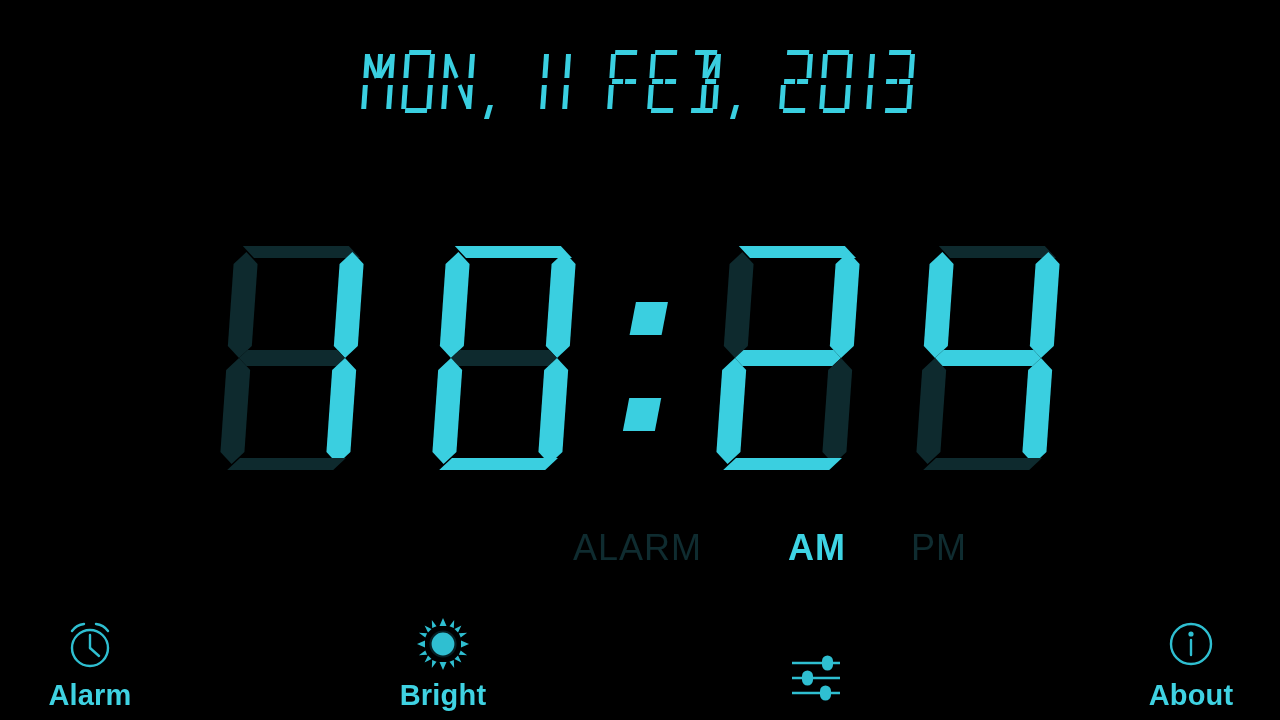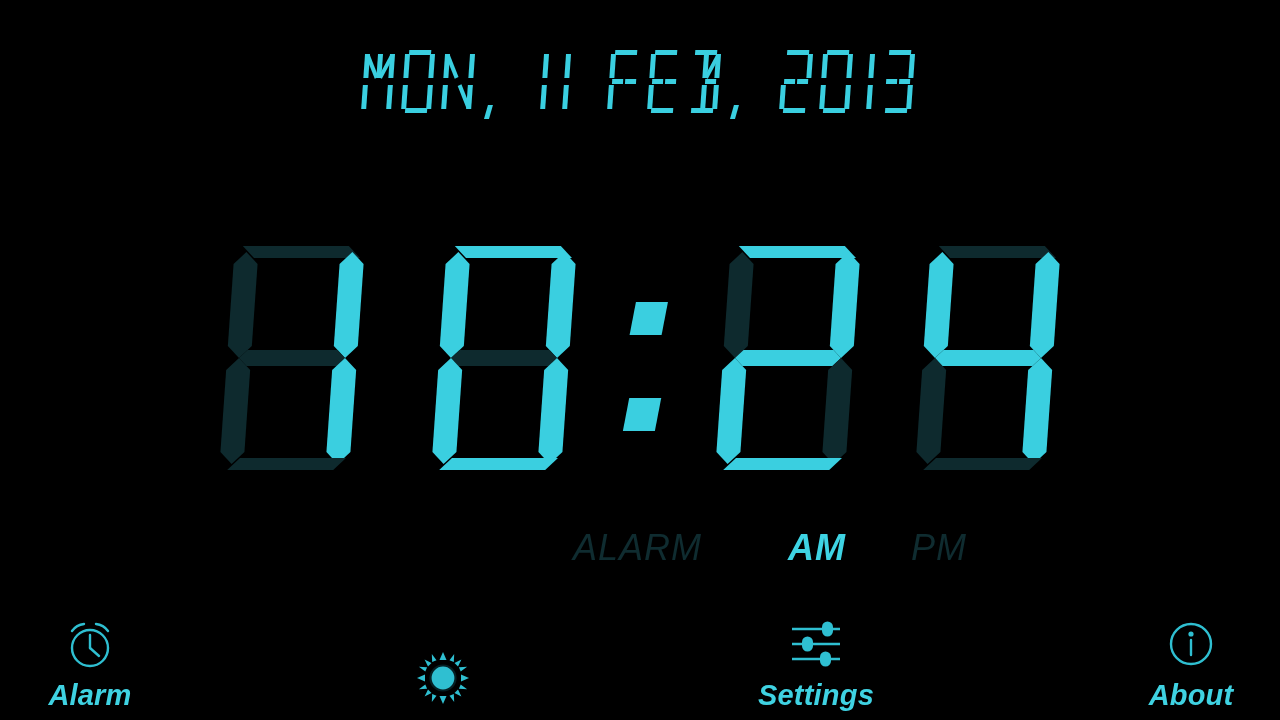--- a/index.html
+++ b/index.html
@@ -7,21 +7,20 @@
   html, body {
     width:1280px; height:720px;
     background:#000;
     overflow:hidden;
     font-family:"Liberation Sans", sans-serif;
   }
   #app {
     position:relative;
     width:1280px; height:720px;
     background:#000;
-    font-style:italic;
   }
 
   
   #date-display {
     position:absolute;
     top:48px; left:0; right:0;
     height:70px;
     display:flex;
     align-items:center;
     justify-content:center;
@@ -369,34 +368,34 @@
             <polygon points="50.1,14.8 43.7,19.5 41.9,15.2"></polygon>
             <polygon points="37.2,1.9 36.8,10.1 32.5,8.3"></polygon>
             <polygon points="14.8,50.1 15.2,41.9 19.5,43.7"></polygon>
             <polygon points="50.1,37.2 41.9,36.8 43.7,32.5"></polygon>
             <polygon points="1.9,14.8 10.1,15.2 8.3,19.5"></polygon>
           </g>
           <circle class="ic-fill" cx="26" cy="26" r="12.5"></circle>
           <circle cx="26" cy="26" r="12.5" fill="none" stroke="#062024" stroke-width="2.2"></circle>
         </svg>
       </div>
+      <div class="tool-label">Bright</div>
     </div>
 
     <div id="tool-settings" class="tool-item">
       <div class="tool-icon">
         <svg width="56" height="50" viewBox="0 0 56 50">
           <line class="ic" x1="4" y1="10" x2="52" y2="10" stroke-width="3"></line>
           <line class="ic" x1="4" y1="25" x2="52" y2="25" stroke-width="3"></line>
           <line class="ic" x1="4" y1="40" x2="52" y2="40" stroke-width="3"></line>
           <rect class="ic-fill" x="34" y="2.5" width="11" height="15" rx="5.5"></rect>
           <rect class="ic-fill" x="14" y="17.5" width="11" height="15" rx="5.5"></rect>
           <rect class="ic-fill" x="32" y="32.5" width="11" height="15" rx="5.5"></rect>
         </svg>
       </div>
-      <div class="tool-label">Settings</div>
     </div>
 
     <div id="tool-about" class="tool-item">
       <div class="tool-icon">
         <svg width="50" height="50" viewBox="0 0 50 50">
           <circle class="ic" cx="25" cy="25" r="20"></circle>
           <circle class="ic-fill" cx="25" cy="15" r="2.6"></circle>
           <line class="ic" x1="25" y1="21" x2="25" y2="36" stroke-width="3" stroke-linecap="round"></line>
         </svg>
       </div>

